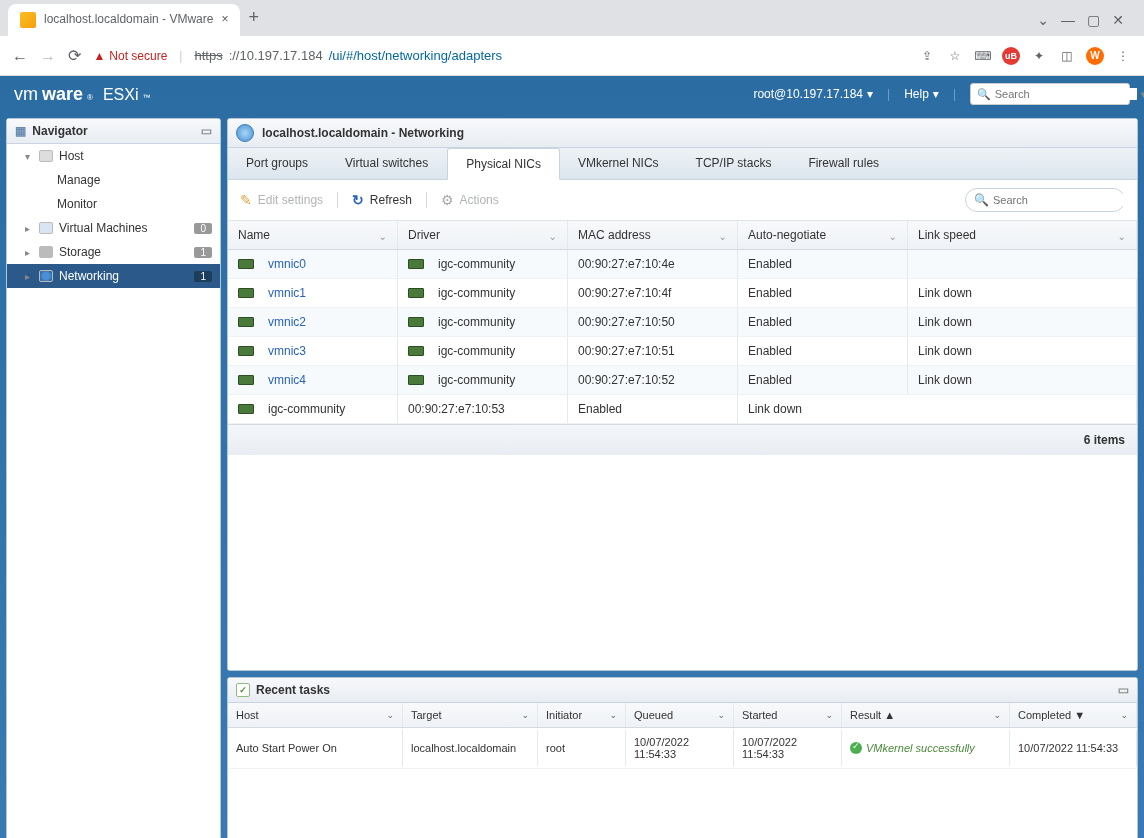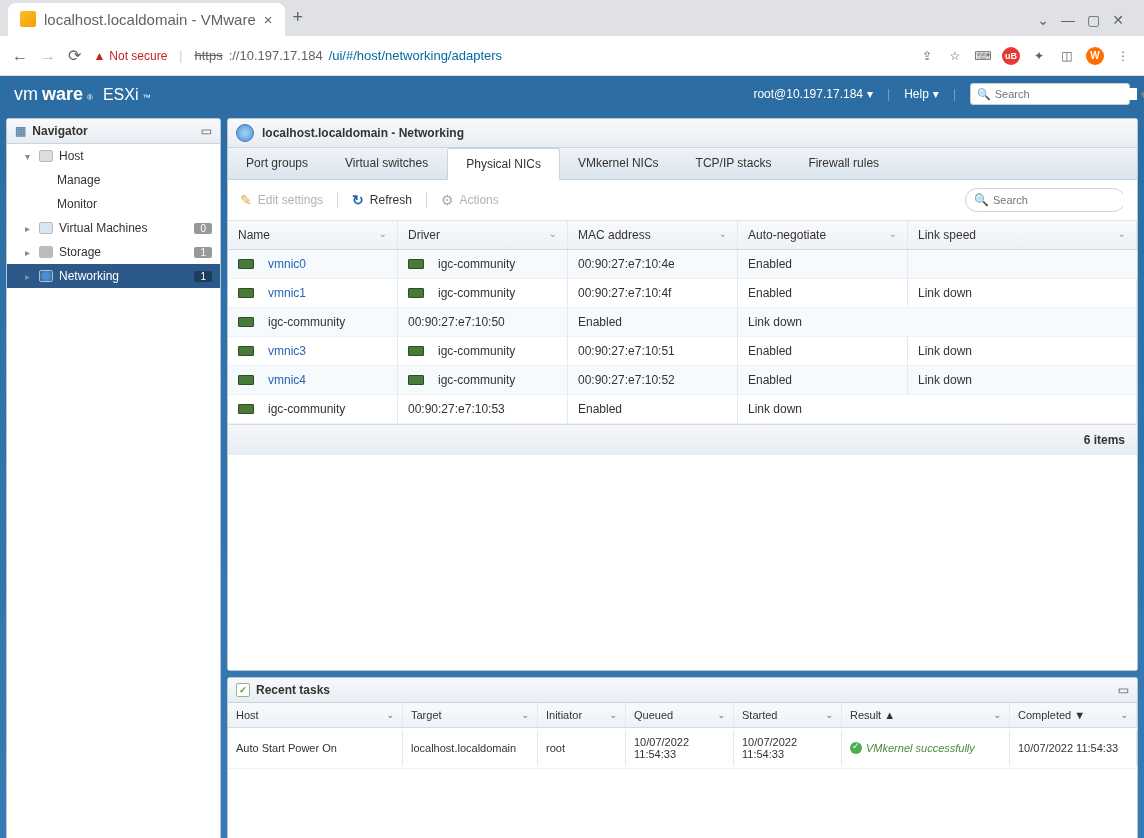--- a/index.html
+++ b/index.html
@@ -1,19 +1,19 @@
 <!DOCTYPE html>
 <html><head>
 <meta charset="utf-8">
 <style>
 *{box-sizing:border-box;margin:0;padding:0;font-family:Arial,Helvetica,sans-serif}
 body{background:#f1f1f1;font-size:12px;color:#333;overflow:hidden}
 .browser-chrome{background:#fff}
 .tab-strip{height:36px;background:#dfe1e5;display:flex;align-items:flex-end;padding:0 8px}
-.tab{background:#fff;border-radius:8px 8px 0 0;padding:8px 12px;display:flex;align-items:flex-start;gap:8px;font-size:15px;color:#5f6368;min-width:220px}
+.tab{background:#fff;border-radius:8px 8px 0 0;padding:8px 12px;display:flex;align-items:flex-start;gap:8px;font-size:12px;color:#5f6368;min-width:220px}
 .tab-favicon{width:16px;height:16px;background:linear-gradient(135deg,#fbbf24,#f59e0b);border-radius:2px}
 .tab-close{color:#5f6368;cursor:pointer}
 .new-tab{padding:8px;color:#5f6368;font-size:18px;cursor:pointer}
 .win-controls{margin-left:auto;display:flex;gap:12px;padding:8px 12px;color:#5f6368}
 .win-controls span{cursor:pointer;font-size:14px}
 .addr-bar{height:40px;display:flex;align-items:center;padding:0 12px;gap:12px;border-bottom:1px solid #dadce0}
 .nav-btn{color:#5f6368;font-size:16px;cursor:pointer}
 .nav-btn.disabled{color:#bdbdbd}
 .url-box{flex:1;display:flex;align-items:center;gap:6px;font-size:13px;color:#5f6368}
 .not-secure{color:#c5221f;display:flex;align-items:center;gap:4px}
@@ -61,21 +61,21 @@
 .tool-btn.disabled{color:#b0b4b9}
 .tool-sep{width:1px;height:16px;background:#d4d8dd}
 .tool-ico{font-size:14px}
 .refresh-ico{color:#2864b5;font-weight:bold}
 .gear-ico{color:#aaa}
 .tool-search{margin-left:auto;width:160px;height:24px;border:1px solid #c9d4e0;border-radius:12px;padding:0 8px;display:flex;align-items:center;gap:4px;color:#888}
 .tool-search input{border:none;outline:none;flex:1;font-size:11px}
 .grid{flex:1;overflow:auto;background:#fff}
 .grid-head{display:flex;background:linear-gradient(#f8f9fb,#eef2f6);border-bottom:1px solid #d4dae2}
 .gh,.gc{padding:7px 10px;font-size:12px;border-right:1px solid #e4e9ef}
-.gh{color:#333;display:flex;align-items:flex-start;justify-content:space-between;cursor:pointer}
+.gh{color:#333;display:flex;align-items:flex-end;justify-content:space-between;cursor:pointer}
 .gh .sort{color:#999;font-size:10px}
 .grid-row{display:flex;border-bottom:1px solid #eef1f5}
 .grid-row:nth-child(odd){background:#f7fafc}
 .grid-row:nth-child(even){background:#fff}
 .gc{color:#333;display:flex;align-items:center;gap:14px}
 .gc a{color:#2864b5;text-decoration:none}
 .nic-ico{width:16px;height:10px;background:#4a7a3a;border:1px solid #2d4d22;border-radius:1px}
 .c-name{width:170px}
 .c-driver{width:170px}
 .c-mac{width:170px}
@@ -288,20 +288,24 @@
                 </div>
                 <div class="gc c-driver">
                   <span class="nic-ico"></span>
                   <span>igc-community</span>
                 </div>
                 <div class="gc c-mac">00:90:27:e7:10:4f</div>
                 <div class="gc c-auto">Enabled</div>
                 <div class="gc c-speed">Link down</div>
               </div>
               <div class="grid-row">
+                <div class="gc c-name">
+                  <span class="nic-ico"></span>
+                  <a href="#">vmnic2</a>
+                </div>
                 <div class="gc c-driver">
                   <span class="nic-ico"></span>
                   <span>igc-community</span>
                 </div>
                 <div class="gc c-mac">00:90:27:e7:10:50</div>
                 <div class="gc c-auto">Enabled</div>
                 <div class="gc c-speed">Link down</div>
               </div>
               <div class="grid-row">
                 <div class="gc c-name">

